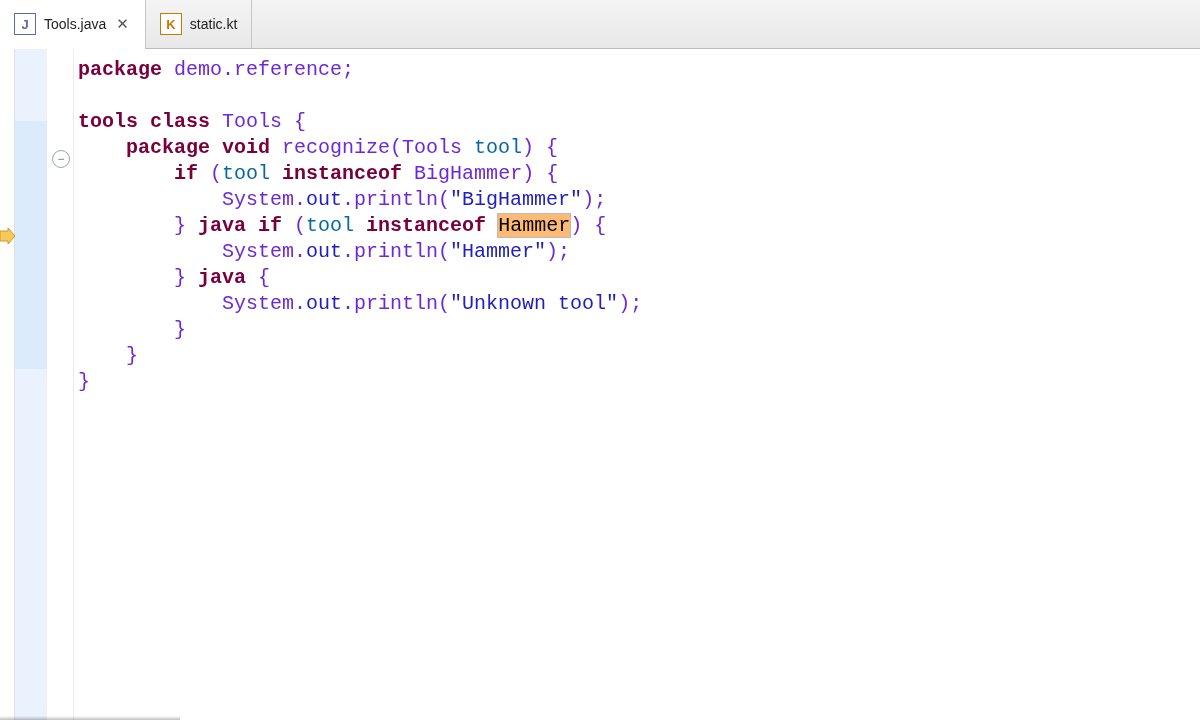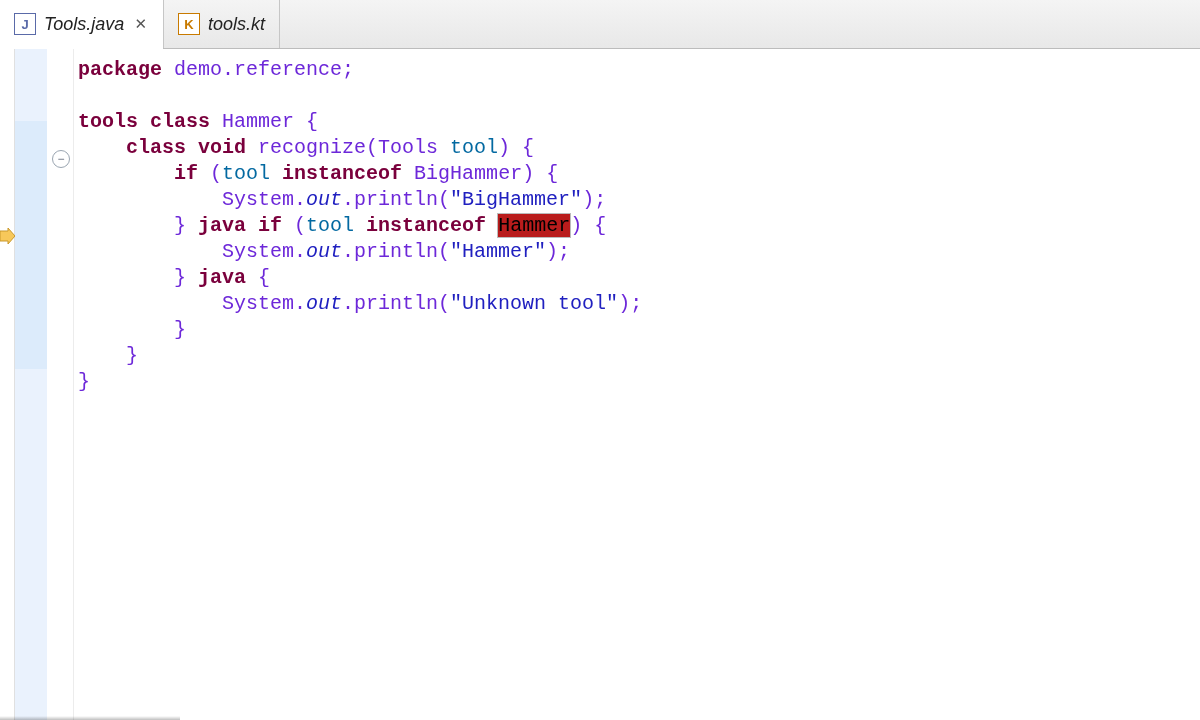--- a/index.html
+++ b/index.html
@@ -1,54 +1,54 @@
 <!DOCTYPE html>
 <html><head>
   <meta charset="utf-8">
   <style>
     body { margin: 0; padding: 0; font-family: Menlo, Monaco, "Courier New", monospace; background: #fff; overflow: hidden; width: 1200px; height: 720px; }
     .editor-container { display: flex; flex-direction: column; height: 100%; }
     .tab-bar { display: flex; align-items: center; height: 48px; background: linear-gradient(to bottom, #f4f4f4, #e8e8e8); border-bottom: 1px solid #bcbcbc; padding: 0; }
     .tab { display: flex; align-items: center; gap: 8px; padding: 0 14px; height: 100%; border-right: 1px solid #c6c6c6; cursor: pointer; background: linear-gradient(to bottom, #f4f4f4, #e8e8e8); }
     .tab.active { background: #fff; border-top: 0; position: relative; }
     .tab.active::after { content: ""; position: absolute; bottom: -1px; left: 0; right: 0; height: 1px; background: #fff; }
-    .tab-label { font-family: -apple-system, "Helvetica Neue", Arial, sans-serif; font-size: 18px; color: #222; font-style: italic; }
+    .tab-label { font-family: -apple-system, "Helvetica Neue", Arial, sans-serif; font-size: 14px; color: #222; }
     .java-icon { width: 20px; height: 20px; display: inline-flex; align-items: center; justify-content: center; border: 1px solid #5a6aa8; background: #fff; font-size: 13px; color: #5a6aa8; font-weight: bold; font-family: Arial, sans-serif; }
     .kt-icon { width: 20px; height: 20px; display: inline-flex; align-items: center; justify-content: center; border: 1px solid #c87a00; background: #fff; font-size: 13px; color: #c87a00; font-weight: bold; font-family: Arial, sans-serif; }
     .close-x { font-family: Arial, sans-serif; font-size: 15px; color: #555; padding: 0 2px; }
     .editor-body { display: flex; flex: 1; background: #fff; position: relative; }
     .gutter { display: flex; height: 100%; }
     .ruler-left { width: 14px; background: #fff; border-right: 1px solid #e0e0e0; }
     .ruler-blue { width: 32px; background: #eaf2fd; position: relative; }
     .ruler-fold { width: 26px; background: #fff; border-right: 1px solid #ececec; position: relative; }
     .code-area { flex: 1; padding: 8px 0 0 4px; font-size: 20px; line-height: 26px; white-space: pre; color: #000; }
     .kw { color: #7a003c; font-weight: bold; }
     .plain { color: #6d28d9; }
     .param { color: #0369a1; }
-    .field-it { color: #2020c0; font-style: italic; }
+    .field-it { color: #2020c0; }
     .str { color: #2020c0; }
-    .hl-box { background: #b91c1c; outline: 1px solid #bbb; }
+    .hl-box { background: #fdba74; outline: 1px solid #bbb; }
     .fold-marker { position: absolute; left: 5px; width: 16px; height: 16px; border: 1px solid #9aa5b1; border-radius: 50%; background: #fff; display: flex; align-items: center; justify-content: center; font-size: 12px; color: #6b7280; line-height: 1; font-family: Arial, sans-serif; }
     .arrow-marker { position: absolute; left: 14px; width: 18px; height: 18px; }
     .arrow-svg { width: 18px; height: 18px; }
     .bottom-shadow { position: absolute; bottom: 0; left: 0; width: 180px; height: 4px; background: linear-gradient(to top, rgba(0,0,0,0.25), transparent); }
   </style>
 </head>
 <body>
 
 <div class="editor-container">
   <div class="tab-bar">
     <div class="tab active">
       <span class="java-icon">J</span>
       <span class="tab-label">Tools.java</span>
       <span class="close-x">✕</span>
     </div>
     <div class="tab">
       <span class="kt-icon">K</span>
-      <span class="tab-label">tools.kt</span>
+      <span class="tab-label">static.kt</span>
     </div>
   </div>
 
   <div class="editor-body">
     <div class="gutter">
       <div class="ruler-left">
         <div class="arrow-marker" style="top: 178px; left:-2px; position:absolute;">
           <svg class="arrow-svg" viewBox="0 0 18 18">
               <path d="M2 4 L10 4 L10 1 L17 9 L10 17 L10 14 L2 14 Z" fill="#f7c85a" stroke="#c9982b" stroke-width="1"></path>
             </svg>
@@ -57,22 +57,22 @@
       <div class="ruler-blue" style="position:relative;">
         <div style="position:absolute; left:0; right:0; top:72px; height:248px; background:#dcebfb;"></div>
       </div>
       <div class="ruler-fold" style="position:relative;">
         <div class="fold-marker" style="top: 101px;">−</div>
       </div>
     </div>
 
     <div class="code-area"><span><span class="kw">package</span><span class="plain"> demo.reference;</span></span>
 <span> </span>
-<span><span class="kw">tools class</span><span class="plain"> Hammer {</span></span>
-<span><span class="plain">    </span><span class="kw">class void</span><span class="plain"> recognize(Tools </span><span class="param">tool</span><span class="plain">) {</span></span>
+<span><span class="kw">tools class</span><span class="plain"> Tools {</span></span>
+<span><span class="plain">    </span><span class="kw">package void</span><span class="plain"> recognize(Tools </span><span class="param">tool</span><span class="plain">) {</span></span>
 <span><span class="plain">        </span><span class="kw">if</span><span class="plain"> (</span><span class="param">tool</span><span class="plain"> </span><span class="kw">instanceof</span><span class="plain"> BigHammer) {</span></span>
 <span><span class="plain">            </span><span class="plain">System.</span><span class="field-it">out</span><span class="plain">.println(</span><span class="str">"BigHammer"</span><span class="plain">);</span></span>
 <span><span class="plain">        </span><span class="plain">} </span><span class="kw">java if</span><span class="plain"> (</span><span class="param">tool</span><span class="plain"> </span><span class="kw">instanceof</span><span class="plain"> </span><span class="hl-box">Hammer</span><span class="plain">) {</span></span>
 <span><span class="plain">            </span><span class="plain">System.</span><span class="field-it">out</span><span class="plain">.println(</span><span class="str">"Hammer"</span><span class="plain">);</span></span>
 <span><span class="plain">        </span><span class="plain">} </span><span class="kw">java</span><span class="plain"> {</span></span>
 <span><span class="plain">            </span><span class="plain">System.</span><span class="field-it">out</span><span class="plain">.println(</span><span class="str">"Unknown tool"</span><span class="plain">);</span></span>
 <span><span class="plain">        </span><span class="plain">}</span></span>
 <span><span class="plain">    </span><span class="plain">}</span></span>
 <span><span class="plain">}</span></span>
 </div>

